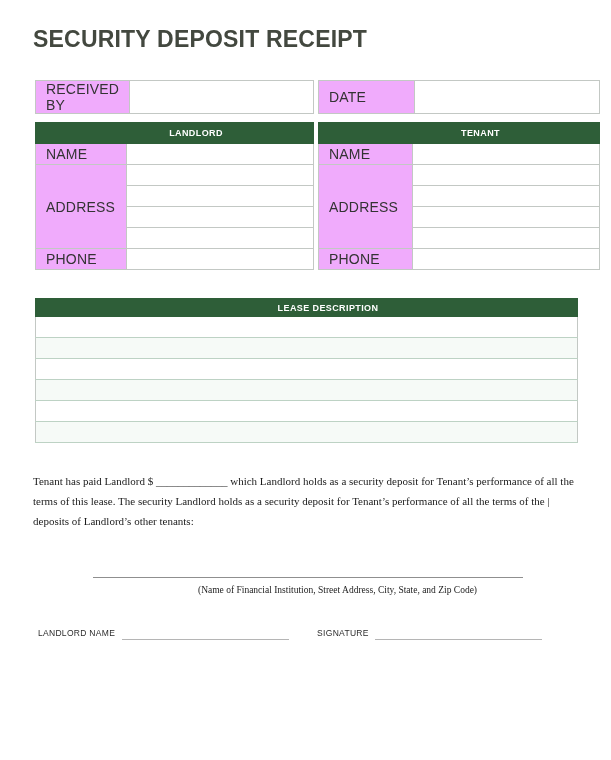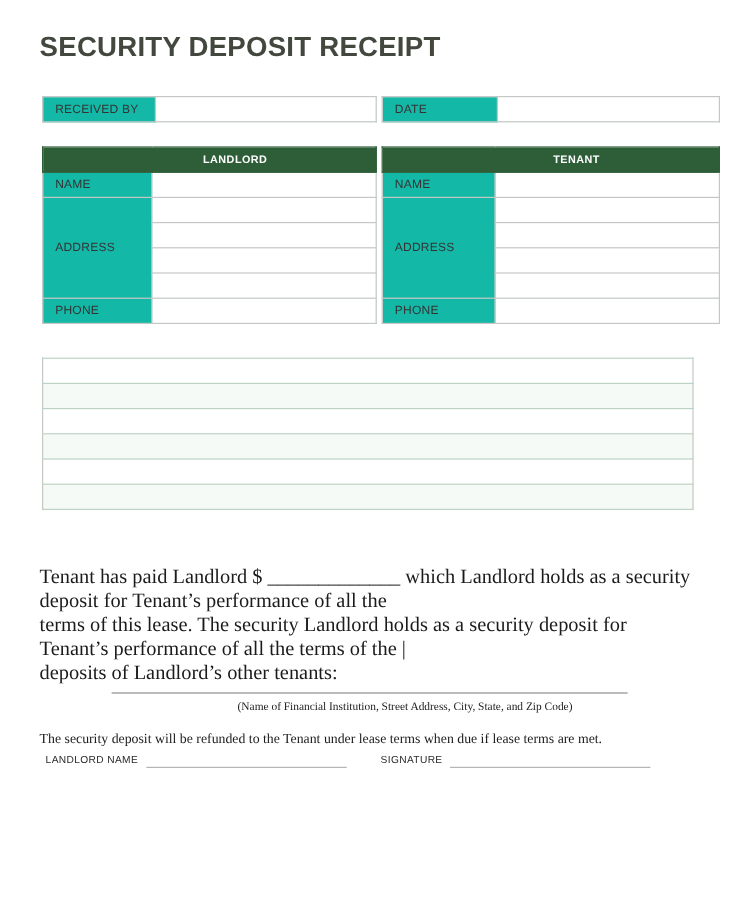--- a/index.html
+++ b/index.html
@@ -18,42 +18,42 @@
   }
   
   table { border-collapse:collapse; table-layout:fixed; }
   td, th { border:1px solid #c3c8c4; padding:0; }
   th.band {
     background:#2e5e38; border-color:#2e5e38;
     color:#ffffff; font-size:9px; font-weight:700;
     letter-spacing:0.4px; text-align:center; height:20px;padding-left:43px;
   }
   td.label {
-    background:#14b8a6;
-    font-size:10px; color:#333333; letter-spacing:0.2px;
+    background:#f0abfc;
+    font-size:14px; color:#333333; letter-spacing:0.2px;
     text-align:left; padding-left:10px; font-weight:400;
   }
   td.input { background:#ffffff; }
   
   .meta-row { position:absolute; left:35px; top:80px; display:flex; gap:4px; }
   .meta-row td { height:20px; }
   
   .parties-row { position:absolute; left:35px; top:122px; display:flex; gap:4px; }
   .parties-row td { height:20px; }
   
   .lease-table { position:absolute; left:35px; top:298px; width:543px; }
   .lease-table th.band { height:17px; }
   .lease-table td { height:20px; border-color:#bdd2c4; }
   .lease-table td.alt { background:#f6faf7; }
   .lease-table tr td { border-left-color:#c3c8c4; border-right-color:#c3c8c4; }
   
   .body-par {
     position:absolute; left:33px; top:471px; width:550px;
     font-family:"Liberation Serif", serif;
-    font-size:17px; line-height:20px; color:#1b1b1b;
+    font-size:11px; line-height:20px; color:#1b1b1b;
   }
   .caret { display:inline; font-family:"Liberation Serif", serif; }
   .fin-line {
     position:absolute; left:93px; top:568px; width:430px; height:9px;
     border-bottom:1px solid #8f8f8f;
   }
   .fin-caption {
     position:absolute; left:0; top:585px; width:611px;
     text-align:center; font-family:"Liberation Serif", serif;
     font-size:9.5px; color:#222222;margin-left:32px;
@@ -159,20 +159,23 @@
       <tr>
         <td class="label">PHONE</td>
         <td class="input"></td>
       </tr>
     </tbody>
       </table>
   </div>
 
   <table class="lease-table">
     <tbody>
+        <tr>
+          <th class="band">LEASE DESCRIPTION</th>
+        </tr>
     <tr>
           <td class="input"></td>
         </tr>
     <tr>
           <td class="input alt"></td>
         </tr>
     <tr>
           <td class="input"></td>
         </tr>
     <tr>
@@ -189,21 +192,20 @@
 
   <div class="body-par">
     <div>Tenant has paid Landlord $ _____________ which Landlord holds as a security deposit for Tenant’s performance of all the</div>
     <div><span>terms of this lease. The security Landlord holds as a security deposit for Tenant’s performance of all the terms of the</span> <span class="caret">|</span></div>
     <div>deposits of Landlord’s other tenants:</div>
   </div>
 
   <div class="fin-line"></div>
   <div class="fin-caption">(Name of Financial Institution, Street Address, City, State, and Zip Code)</div>
 
-  <div class="refund-sentence">The security deposit will be refunded to the Tenant under lease terms when due if lease terms are met.</div>
 
   <div class="sig-row">
     <span class="sig-label">LANDLORD NAME</span>
     <span class="sig-line l1"></span>
     <span class="sig-label l2">SIGNATURE</span>
     <span class="sig-line l2"></span>
   </div>
 
 </div>
 

